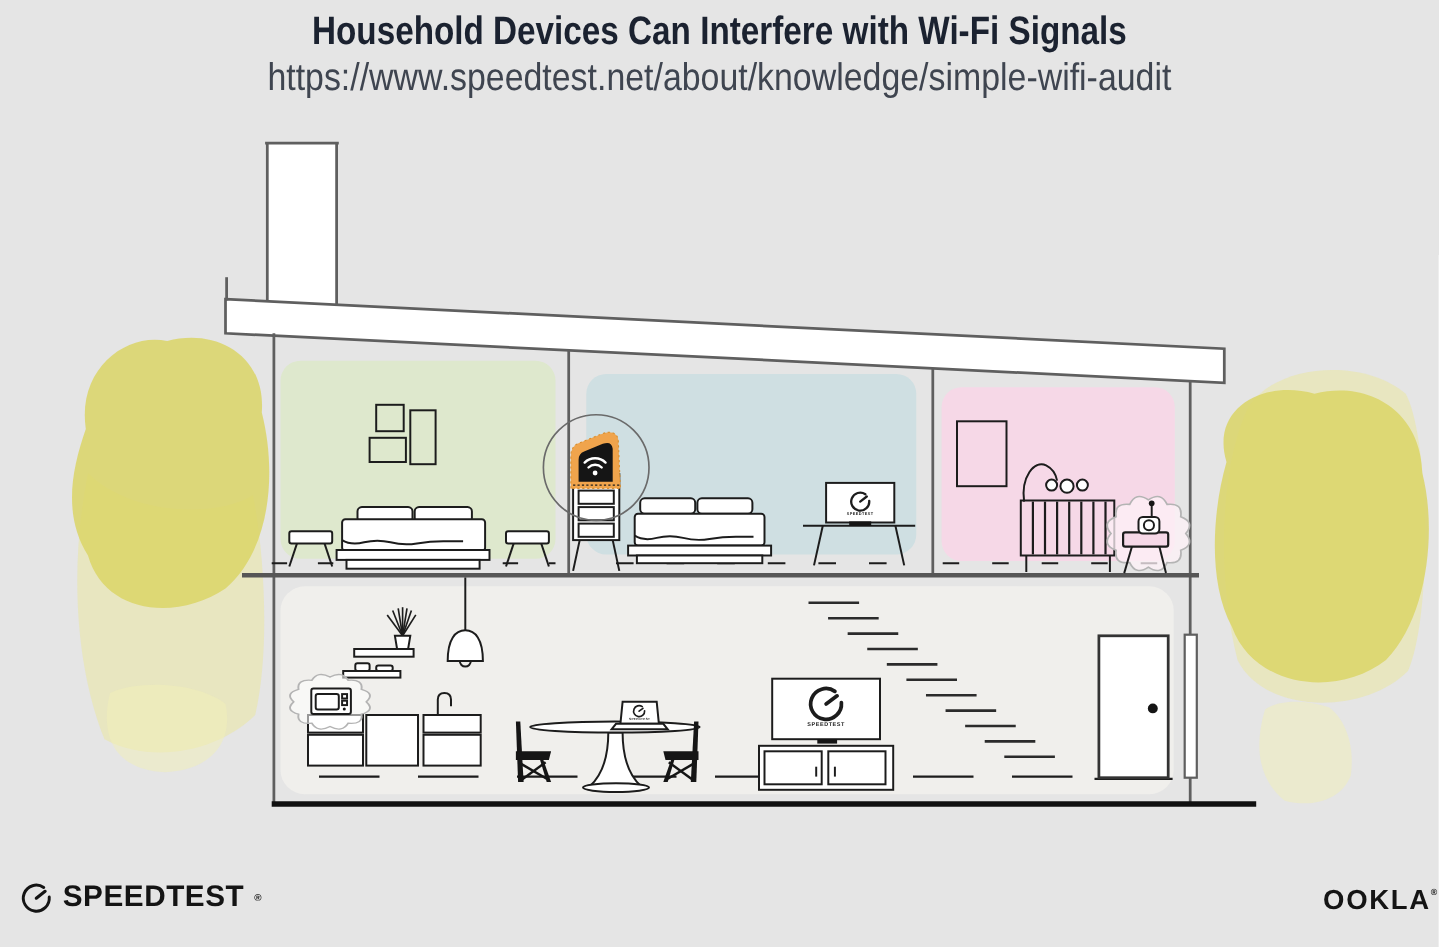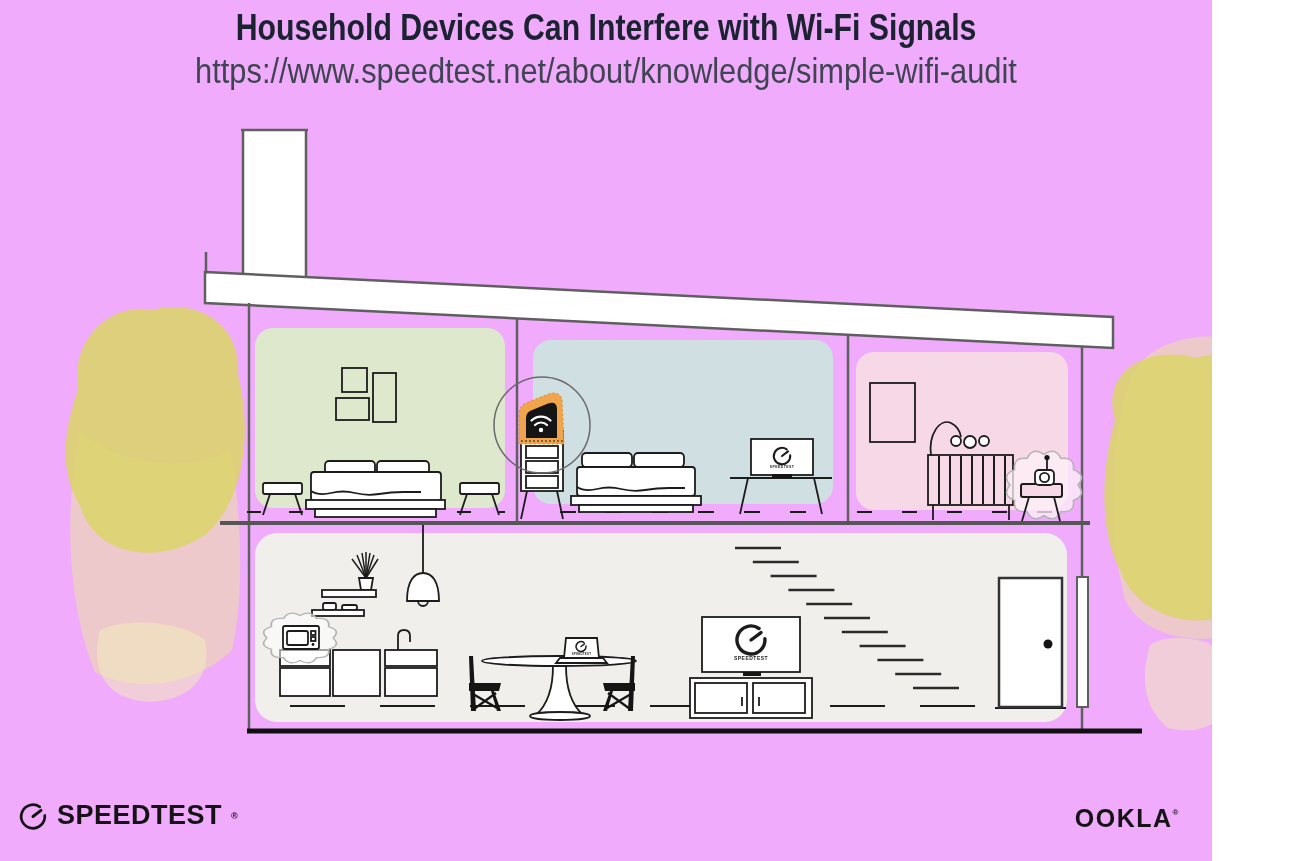--- a/index.html
+++ b/index.html
@@ -1,16 +1,16 @@
 <!DOCTYPE html>
 <html style="--bedroom_left_wall: #dee8cd; --bedroom_center_wall: #cfdfe2; --nursery_wall: #f6d8e7; --downstairs_wall: #f0efec; --router_highlight: #f0a44c; --foliage: #dbd566; --structure_line: #5f5f5f; --ink: #1c1c1c;"><head>
 <meta charset="utf-8">
 <style>
   html,body{margin:0;padding:0;background:#fff}
-  .page{position:relative;width:1212px;height:861px;background:#f0abfc;overflow:hidden;
+  .page{position:relative;width:1308px;height:861px;background:#e5e5e5;overflow:hidden;
         font-family:"Liberation Sans",sans-serif}
   .hdr{position:absolute;top:8px;left:0;width:100%;text-align:center}
   .hdr .title{margin:0;font-size:36px;font-weight:700;color:#1b2230;
         transform:scaleX(.84);transform-origin:center;line-height:1.1}
   .hdr .url{margin-top:3px;font-size:35px;font-weight:400;color:#3f4550;
         transform:scaleX(.88);transform-origin:center;line-height:1.15}
   svg.scene{position:absolute;left:0;top:0}
   
   .s{stroke:var(--structure_line,#5f5f5f);fill:none;stroke-width:2.5}
   .sf{stroke:var(--structure_line,#5f5f5f);fill:#fff;stroke-width:2.5}
@@ -23,21 +23,21 @@
   .room-gray{fill:var(--downstairs_wall,#f0efec)}
   .cloud{fill:rgba(255,255,255,.55);stroke:#b4b4b4;stroke-width:1.6}
   .lbl{font-family:"Liberation Sans",sans-serif;font-weight:700;fill:#1c1c1c;text-anchor:middle}
   .foliage-main{fill:var(--foliage,#dbd566);opacity:.85}
   .foliage-wash{fill:#ebe89c;opacity:.5}
   .foliage-wash2{fill:#f1efb8;opacity:.5}
   
   .footer-st{position:absolute;left:18px;bottom:30px;display:flex;align-items:center;gap:9px}
   .footer-st .word{font-size:27px;font-weight:700;color:#141414;letter-spacing:.5px}
   .reg{font-size:9px;font-weight:700;color:#141414;vertical-align:14px}
-  .footer-ookla{position:absolute;right:32px;bottom:28px;font-size:25px;font-weight:700;
+  .footer-ookla{position:absolute;right:0;bottom:28px;font-size:25px;font-weight:700;
         color:#141414;letter-spacing:1.5px}
   .footer-ookla .reg{vertical-align:12px;font-size:8px}
 </style>
 </head>
 <body>
 
 <div class="page">
 
   <div class="hdr">
     <div class="title">Household Devices Can Interfere with Wi-Fi Signals</div>

